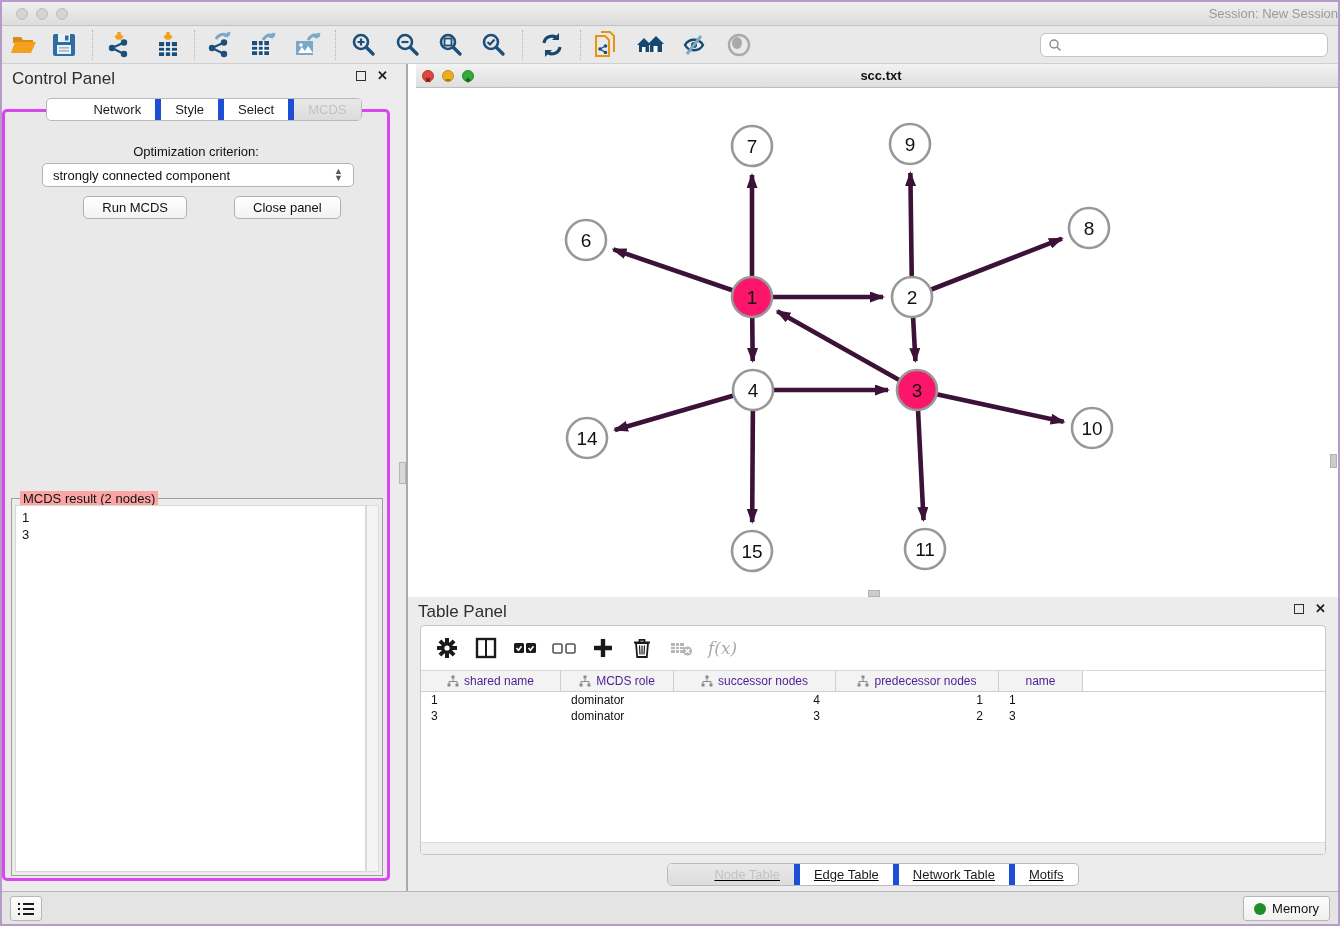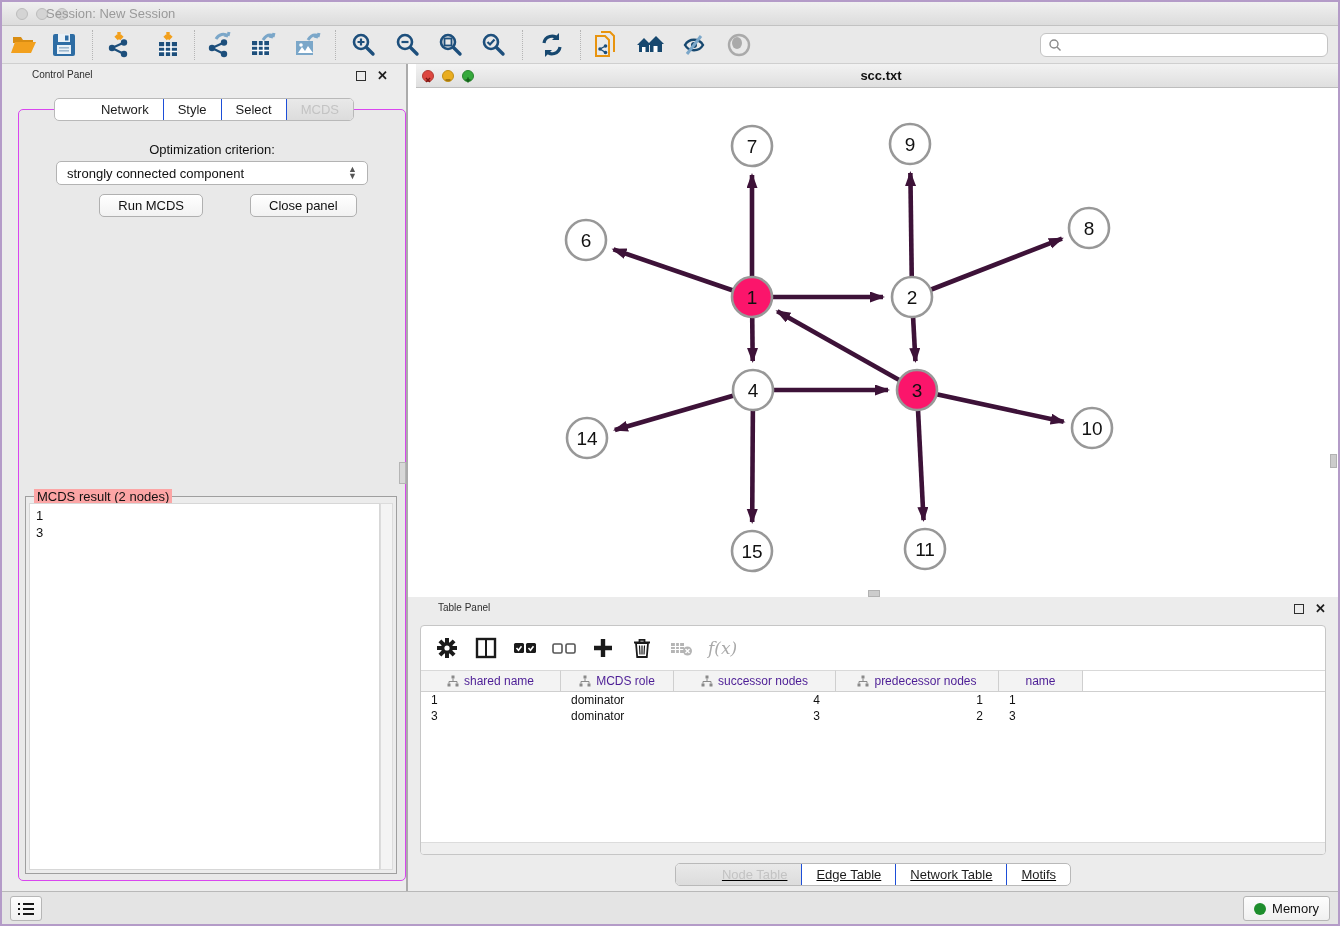--- a/index.html
+++ b/index.html
@@ -4,55 +4,55 @@
 <style>
   * { margin:0; padding:0; box-sizing:border-box; }
   html,body { width:1340px; height:926px; font-family:"Liberation Sans",sans-serif; }
   .window { position:relative; width:1340px; height:926px; border:2px solid #b49bc8; background:#ececec; overflow:hidden; }
 
   
   .titlebar { position:absolute; left:0; top:0; width:1336px; height:24px;
     background:linear-gradient(#f0f0f0,#dcdcdc); border-bottom:1px solid #c2c2c2; }
   .tl-dot { position:absolute; top:6px; width:12px; height:12px; border-radius:50%;
     background:#d4d4d4; border:1px solid #bdbdbd; }
-  .win-title { position:absolute; top:4px; left:0; width:100%; text-align:left;
+  .win-title { position:absolute; top:4px; left:0; width:100%; text-align:right;
     font-size:13px; color:#9a9a9a;padding-left:44px; }
 
   
   .toolbar { position:absolute; left:0; top:24px; width:1336px; height:38px;
     background:#e9e9e9; border-bottom:1px solid #cfcfcf; }
   .tb-ico { position:absolute; top:5px; width:28px; height:28px; cursor:pointer; }
   .tb-sep { position:absolute; top:4px; height:30px; border-left:1px dotted #b5b5b5; }
   .searchbox { position:absolute; top:7px; right:10px; width:288px; height:24px;
     background:#fff; border:1px solid #c4c4c4; border-radius:6px; display:flex; align-items:center; padding-left:7px; }
   .searchbox input { border:none; outline:none; flex:1; font-size:12px; font-family:"Liberation Sans",sans-serif; background:transparent; }
 
   
   .main { position:absolute; left:0; top:62px; width:1336px; height:827px; }
   .control-panel { position:absolute; left:0; top:0; width:404px; height:827px; background:#ececec; }
   .v-divider { position:absolute; left:404px; top:0; width:2px; height:827px; background:#ababab; }
   .v-divider-handle { position:absolute; left:397px; top:398px; width:7px; height:22px; background:#d8d8d8; border:1px solid #b5b5b5; }
   .right-region { position:absolute; left:406px; top:0; width:930px; height:827px; }
 
   
   .panel-head { position:relative; height:24px; }
-  .panel-title { position:absolute; left:10px; top:5px; font-size:10px; color:#2e2e2e;margin-left:20px; }
+  .panel-title { position:absolute; left:10px; top:5px; font-size:17px; color:#2e2e2e; }
   .float-ico { position:absolute; top:7px; width:10px; height:10px; border:1.5px solid #2e2e2e; background:transparent; cursor:pointer; }
   .close-ico { position:absolute; top:4px; font-size:13px; font-weight:bold; color:#1d1d1d; cursor:pointer; }
 
   
   .seg-ctl { display:flex; border:1px solid #b9b9b9; border-radius:5px; overflow:hidden; background:#fff; }
-  .seg { padding:3px 14px; font-size:13px; color:#1c1c1c; border-left:1px solid #1d4ed8; cursor:pointer; white-space:nowrap; }
+  .seg { padding:3px 14px; font-size:13px; color:#1c1c1c; border-left:6px solid #1d4ed8; cursor:pointer; white-space:nowrap; }
   .seg:first-child { border-left:none;padding-left:46px; }
   .seg.selected { background:linear-gradient(#e9e9e9,#dcdcdc); color:#c3c3c3; }
 
   
   .cp-tabs { position:absolute; left:0; top:34px; width:100%; display:flex; justify-content:center; z-index:2; }
-  .cp-pane { position:absolute; left:16px; top:45px; width:388px; height:772px;
-    background:#e9e9e9; border:1px solid #d946ef; border-radius:5px; }
+  .cp-pane { position:absolute; left:0; top:45px; width:388px; height:772px;
+    background:#e9e9e9; border:3px solid #d946ef; border-radius:5px; }
   .opt-label { position:absolute; top:32px; width:100%; text-align:center; font-size:13px; color:#111; }
   .criterion { position:absolute; left:37px; top:51px; width:312px; height:24px; background:#fff;
     border:1px solid #b3b3b3; border-radius:5px; font-size:13px; color:#111;
     display:flex; align-items:center; padding:0 10px; cursor:pointer; }
   .criterion .stepper { margin-left:auto; font-size:9px; line-height:7px; color:#555; text-align:center; }
   .cp-buttons { position:absolute; left:0; top:84px; width:100%; display:flex; justify-content:center; gap:15px; }
   .btn { background:linear-gradient(#ffffff,#f2f2f2); border:1px solid #b0b0b0; border-radius:5px;
     font-size:13px; color:#111; padding:3px 18px; cursor:pointer; font-family:"Liberation Sans",sans-serif;margin-left:32px; }
   .result-box { position:absolute; left:6px; top:386px; width:372px; height:378px;
     border:1px solid #9f9f9f; background:#ececec; }

